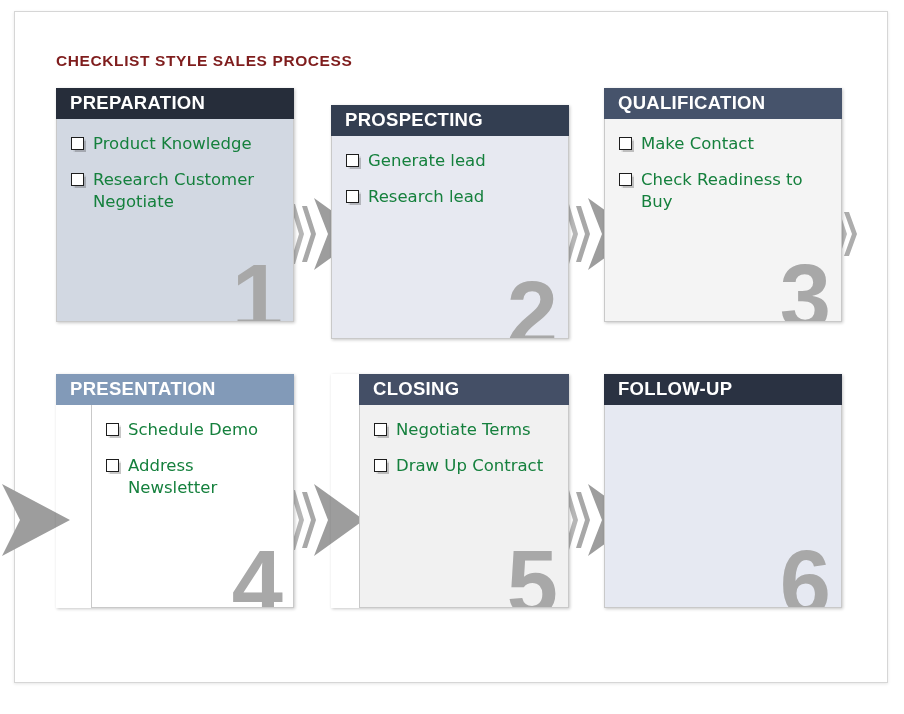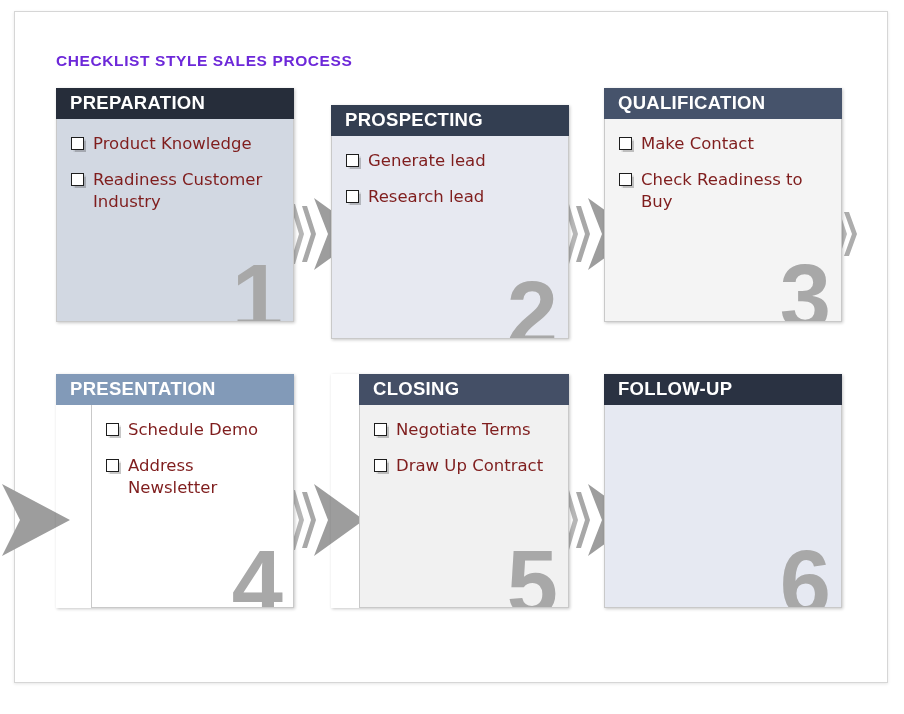--- a/index.html
+++ b/index.html
@@ -91,21 +91,21 @@
     height: 13px;
     border: 1.6px solid #1d1d1d;
     background: #ffffff;
     margin-top: 4px;
     margin-right: 9px;
     box-shadow: 1.5px 1.5px 1px rgba(0,0,0,0.22);
     box-sizing: border-box;
   }
   .task-label {
     font-size: 16.5px;
-    color: #7f1d1d;
+    color: #15803d;
     line-height: 1.33;
     font-family: "DejaVu Sans", sans-serif;
   }
   .card-number {
     position: absolute;
     right: 10px;
     bottom: -22px;
     font-size: 92px;
     font-weight: bold;
     color: #a8a8a8;
@@ -136,21 +136,21 @@
   #connector-4-5 { left: 288px; top: 482px; }
   #connector-5-6 { left: 562px; top: 482px; }
 </style>
 </head>
 <body>
 
 <div id="outer-shadow-strip"></div>
 
 <div id="slide-frame"></div>
 
-<div id="diagram-title" style="color: #6d28d9;">CHECKLIST STYLE SALES PROCESS</div>
+<div id="diagram-title" style="color: #7f1d1d;">CHECKLIST STYLE SALES PROCESS</div>
 
 <div class="connector" id="connector-start-4">
   <svg width="76" height="76" viewBox="0 0 76 76" aria-hidden="true">
     <polygon points="8,2 76,38 8,74 26,38" fill="#9d9d9d"></polygon>
   </svg>
 </div>
 
 <div class="connector" id="connector-1-2">
   <svg width="76" height="76" viewBox="0 0 76 76" aria-hidden="true">
     <path d="M2,8 L11,38 L2,68 L7,68 L16,38 L7,8 Z" fill="#b6b6b6"></path>
@@ -195,21 +195,21 @@
     <span class="card-header-label">PREPARATION</span>
   </div>
   <div class="card-body" style="background: rgb(210, 216, 226);">
     <div class="task-list">
       <div class="task">
         <span class="checkbox"></span>
         <span class="task-label">Product Knowledge</span>
       </div>
       <div class="task">
         <span class="checkbox"></span>
-        <span class="task-label">Readiness Customer Industry</span>
+        <span class="task-label">Research Customer Negotiate</span>
       </div>
     </div>
     <div class="card-number">1</div>
   </div>
 </div>
 
 <div class="card" id="card-2">
   <div class="card-header" style="background: rgb(51, 62, 81);">
     <span class="card-header-label">PROSPECTING</span>
   </div>

